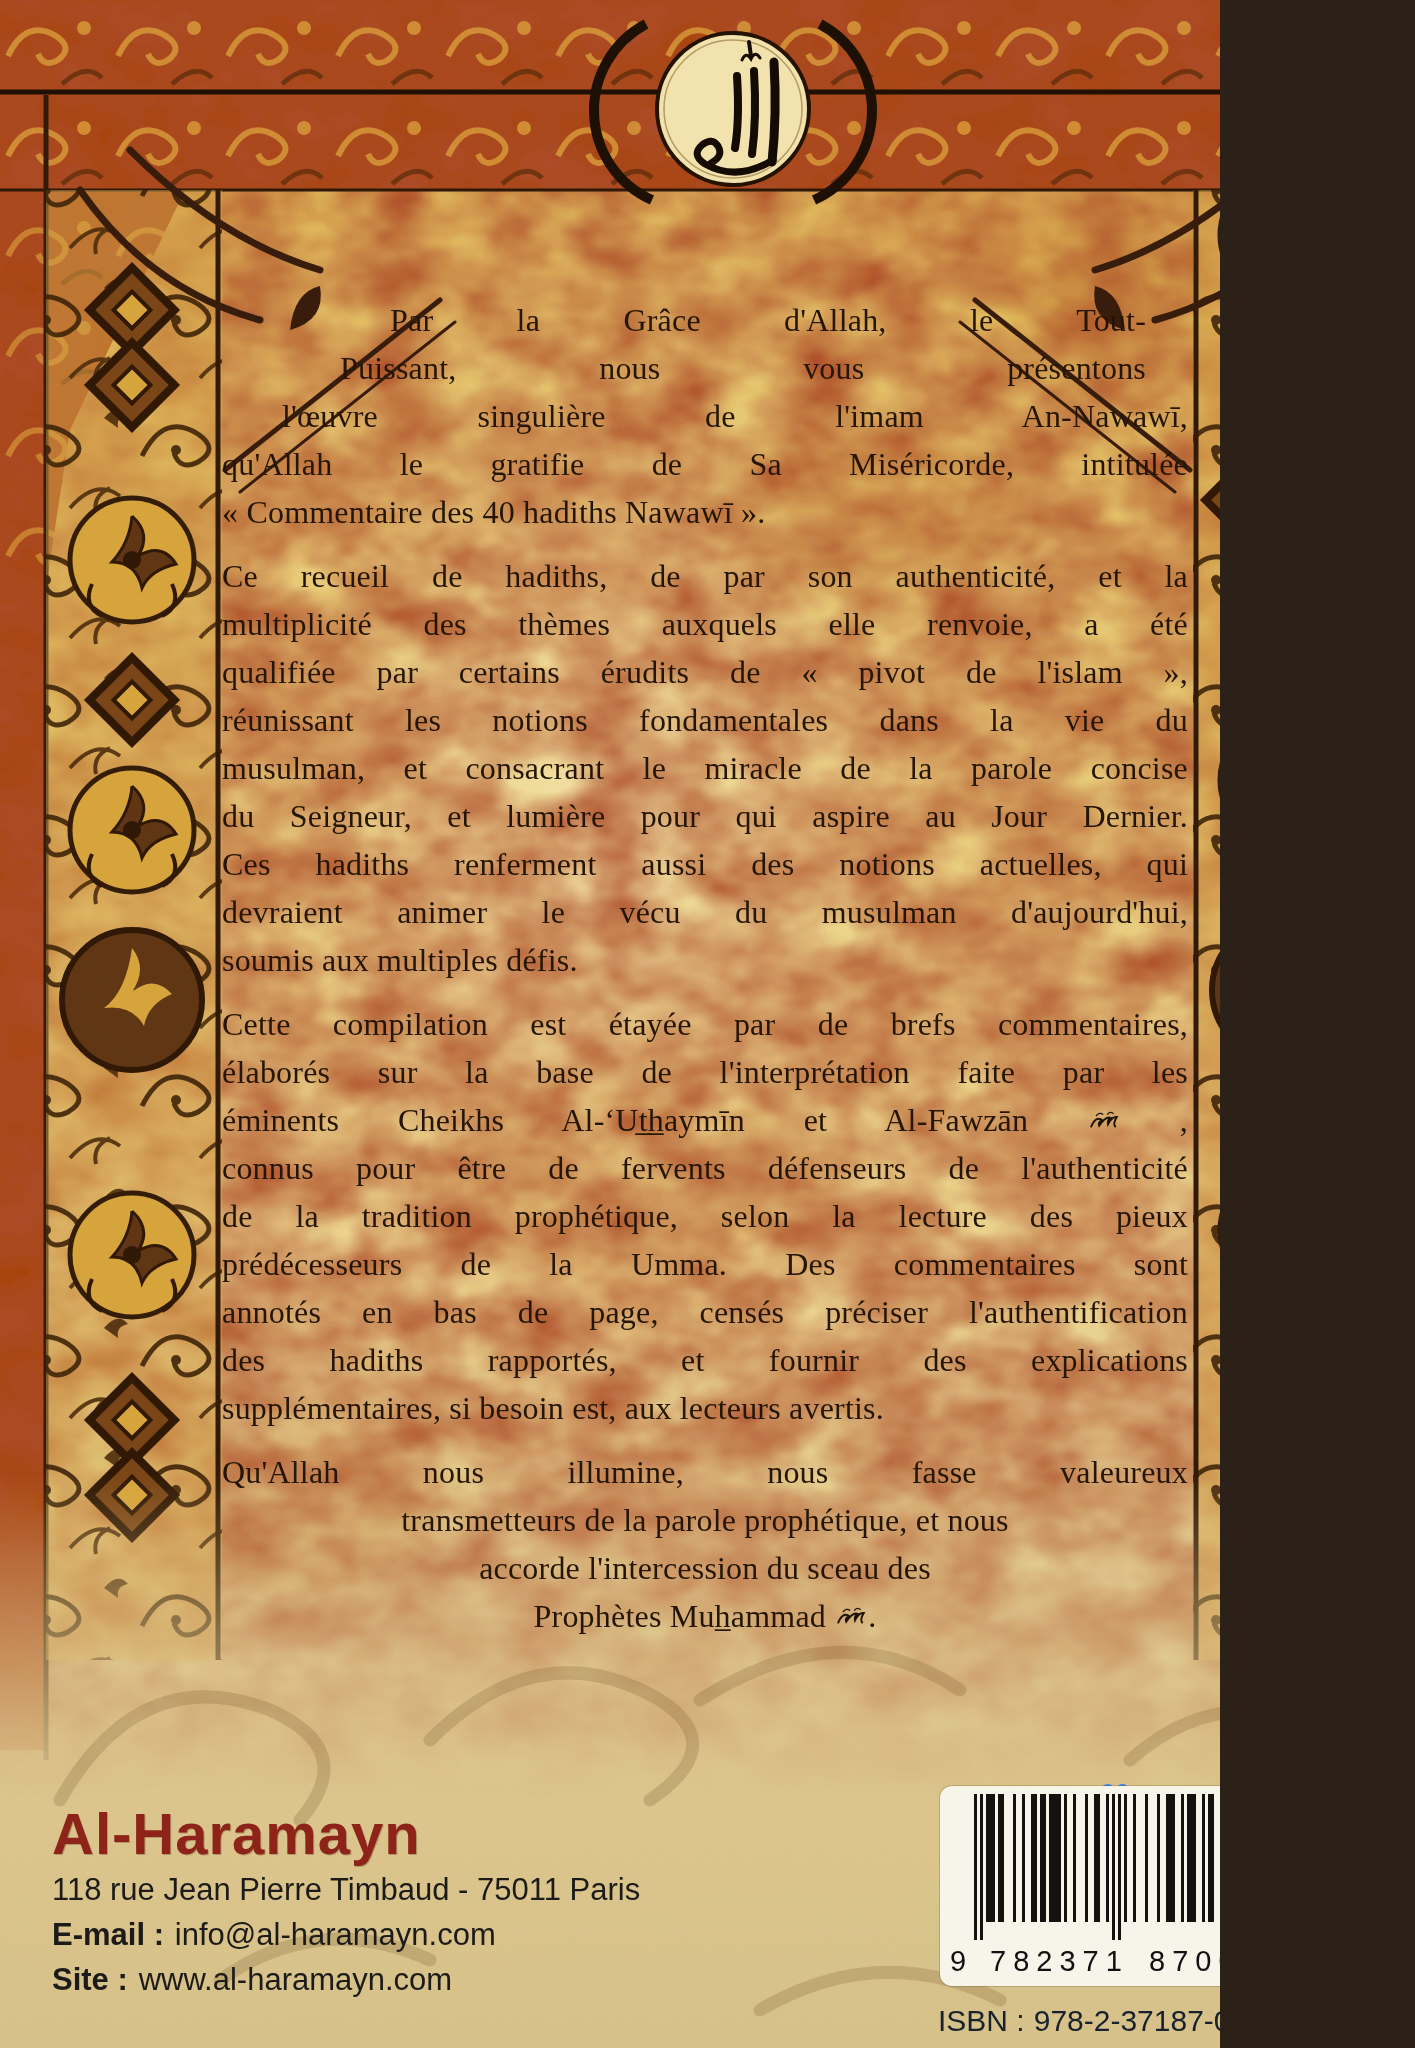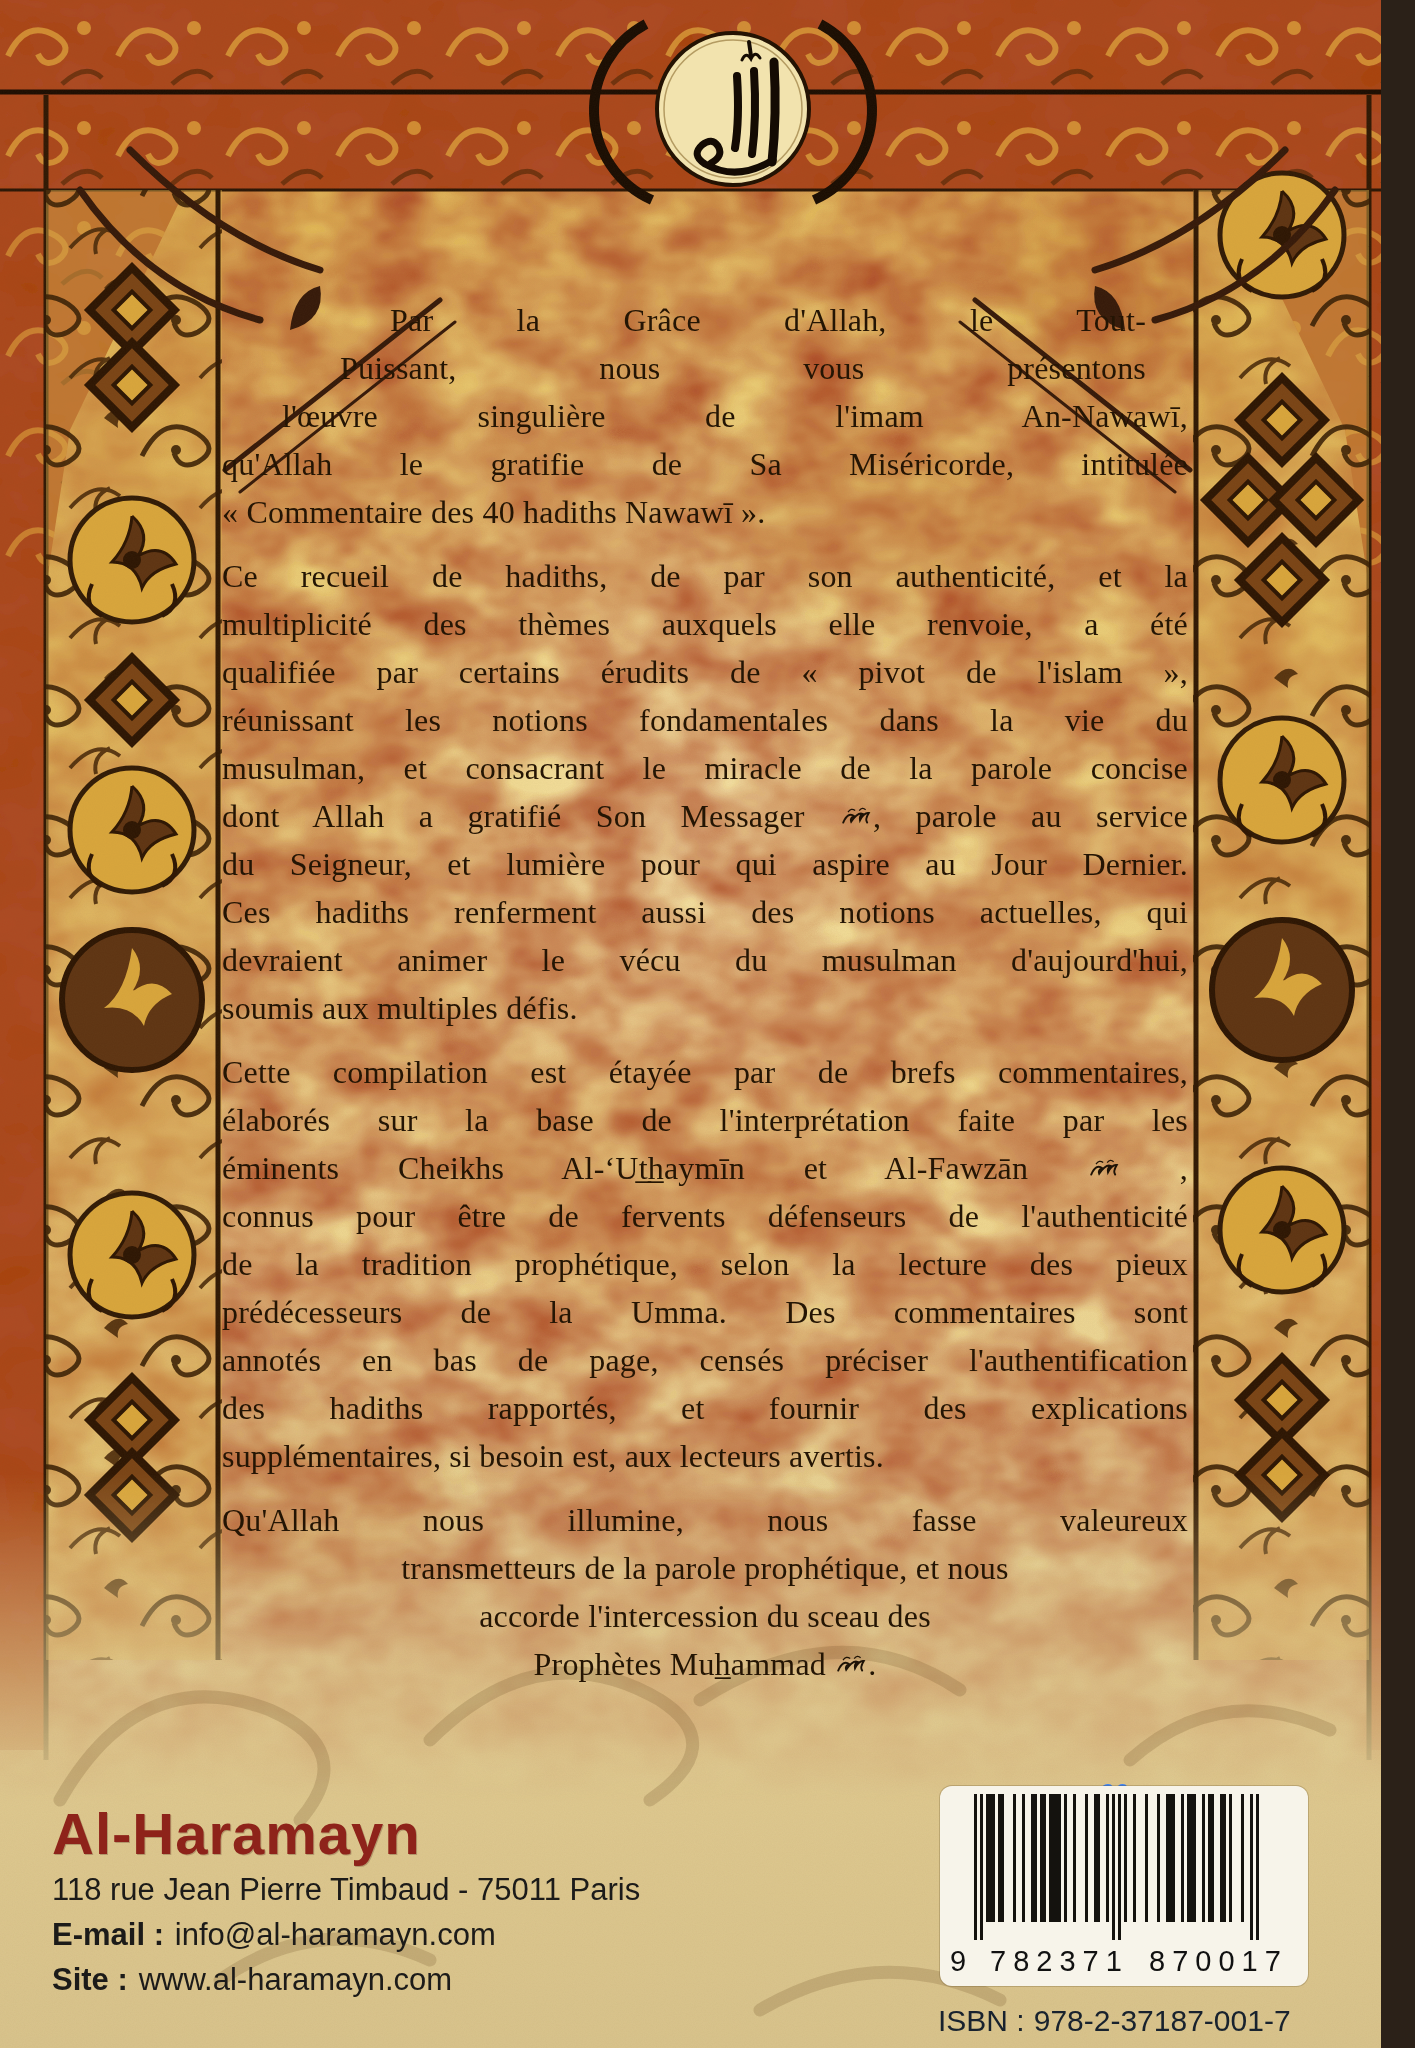--- a/index.html
+++ b/index.html
@@ -1,16 +1,16 @@
 <!DOCTYPE html>
 <html><head>
 <meta charset="utf-8">
 <style>
   html,body{margin:0;padding:0;background:#2b2118;}
-  .cover{position:relative;width:1381px;height:2048px;overflow:hidden;
+  .cover{position:relative;width:1220px;height:2048px;overflow:hidden;
          font-family:"Liberation Serif",serif;}
   .outer-bg{position:absolute;inset:0;
     background:
       radial-gradient(ellipse 620px 740px at 50% 40%, rgba(248,233,178,.85) 0%, rgba(240,216,140,.45) 55%, rgba(240,216,140,0) 100%),
       linear-gradient(180deg,#e3b952 0%,#e9cb77 38%,#eed795 62%,#e2cc92 80%,#d9c48d 100%);}
   svg.ornament{position:absolute;inset:0;display:block;}
   svg.medallion{position:absolute;left:642px;top:16px;width:182px;height:186px;}
 
   
   .maintext{position:absolute;left:222px;top:296px;width:966px;
@@ -211,24 +211,20 @@
         <div class="bline l-ind j">l'œuvre singulière de l'imam An-Nawawī,</div>
         <div class="bline j">qu'Allah le gratifie de Sa Miséricorde, intitulée</div>
         <div class="bline jl">« Commentaire des 40 hadiths Nawawī ».</div>
       </div>
       <div class="para">
         <div class="bline j">Ce recueil de hadiths, de par son authenticité, et la</div>
         <div class="bline j">multiplicité des thèmes auxquels elle renvoie, a été</div>
         <div class="bline j">qualifiée par certains érudits de « pivot de l'islam »,</div>
         <div class="bline j">réunissant les notions fondamentales dans la vie du</div>
         <div class="bline j">musulman, et consacrant le miracle de la parole concise</div>
-        <div class="bline j">dont Allah a gratifié Son Messager <span class="hon"><svg viewBox="0 0 40 30">
-              <path d="M4 22 q6 -14 14 -8 q-6 2 -4 7 q8 -12 14 -10 q-4 3 -3 8 q5 -10 11 -9 q-5 8 -2 12" fill="none" stroke="#1d1206" stroke-width="2.4" stroke-linecap="round"></path>
-              <path d="M10 9 q4 -6 9 -2 M24 7 q4 -5 8 -1" fill="none" stroke="#1d1206" stroke-width="1.6"></path>
-            </svg></span>, parole au service</div>
         <div class="bline j">du Seigneur, et lumière pour qui aspire au Jour Dernier.</div>
         <div class="bline j">Ces hadiths renferment aussi des notions actuelles, qui</div>
         <div class="bline j">devraient animer le vécu du musulman d'aujourd'hui,</div>
         <div class="bline last">soumis aux multiples défis.</div>
       </div>
       <div class="para">
         <div class="bline j">Cette compilation est étayée par de brefs commentaires,</div>
         <div class="bline j">élaborés sur la base de l'interprétation faite par les</div>
         <div class="bline j">éminents Cheikhs Al-ʻUt̲h̲aymīn et Al-Fawzān <span class="hon"><svg viewBox="0 0 40 30">
               <path d="M4 22 q6 -14 14 -8 q-6 2 -4 7 q8 -12 14 -10 q-4 3 -3 8 q5 -10 11 -9 q-5 8 -2 12" fill="none" stroke="#1d1206" stroke-width="2.4" stroke-linecap="round"></path>

